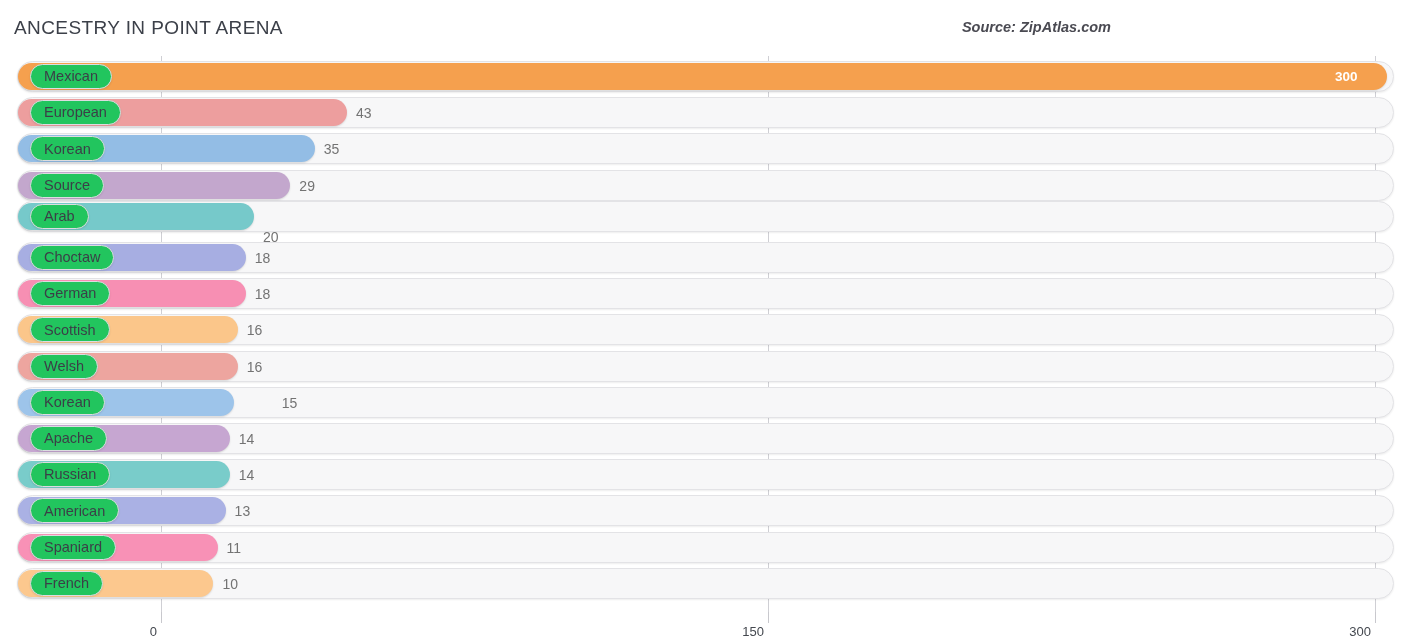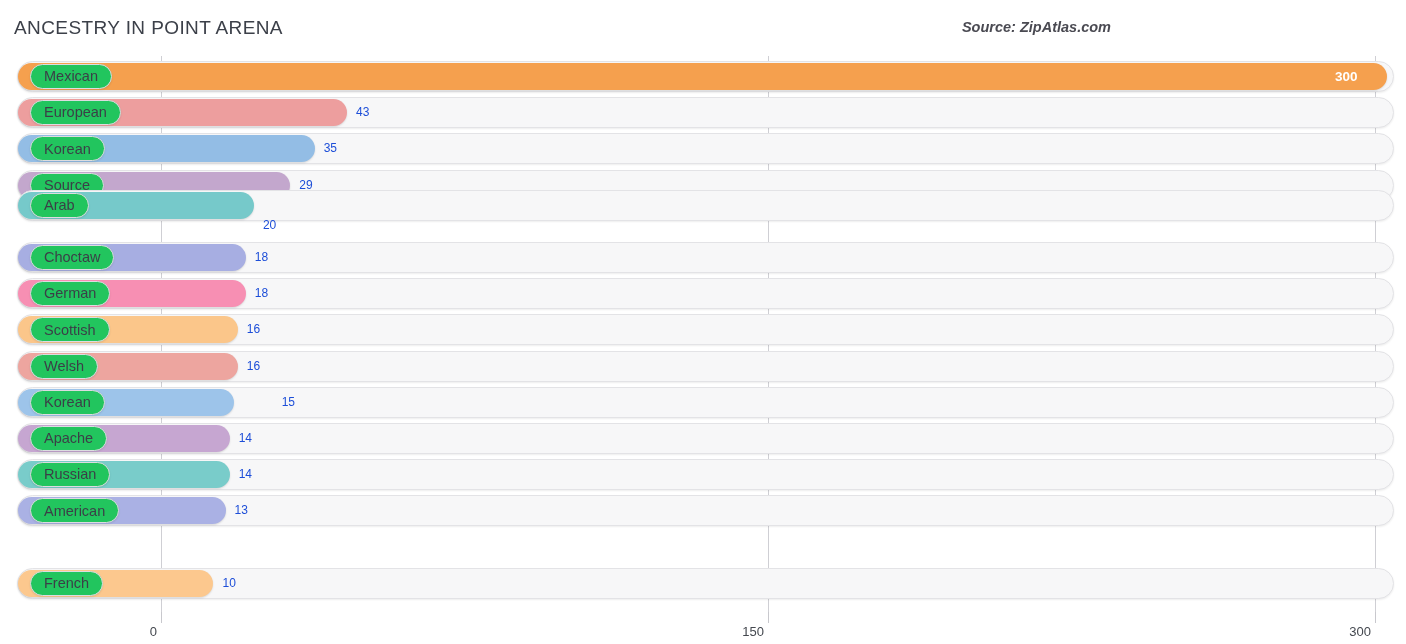--- a/index.html
+++ b/index.html
@@ -124,22 +124,22 @@
     font-size: 14.5px;
     color: #3b3f47;
     white-space: nowrap;
     line-height: 1;
   }
 
   
   .value-out {
     position: absolute;
     top: 8px;
-    font-size: 12px;
-    color: #1d4ed8;
+    font-size: 14px;
+    color: #737373;
     white-space: nowrap;
   }
   
   .value-in {
     position: absolute;
     top: 8px;
     font-size: 13.5px;
     font-weight: bold;
     color: #ffffff;
     white-space: nowrap;
@@ -209,21 +209,21 @@
         <div class="value-out" style="left: 323.633px;">35</div>
       </div>
       <div class="row" style="top: 113.6px;">
         <div class="track"></div>
         <div class="bar" style="width: 272.353px; background: rgb(195, 167, 205);"></div>
         <div class="label-pill">
           <span>Source</span>
         </div>
         <div class="value-out" style="left: 299.353px;">29</div>
       </div>
-      <div class="row" style="top: 134px;">
+      <div class="row" style="top: 145px;">
         <div class="track"></div>
         <div class="bar" style="width: 235.933px; background: rgb(118, 201, 202);"></div>
         <div class="label-pill">
           <span>Arab</span>
         </div>
         <div class="value-out" style="left: 262.933px; margin-top: 20px;">20</div>
       </div>
       <div class="row" style="top: 186px;">
         <div class="track"></div>
         <div class="bar" style="width: 227.84px; background: rgb(167, 174, 226);"></div>
@@ -280,20 +280,28 @@
         </div>
         <div class="value-out" style="left: 238.653px;">14</div>
       </div>
       <div class="row" style="top: 439.4px;">
         <div class="track"></div>
         <div class="bar" style="width: 207.607px; background: rgb(170, 177, 228);"></div>
         <div class="label-pill">
           <span>American</span>
         </div>
         <div class="value-out" style="left: 234.607px;">13</div>
+      </div>
+      <div class="row" style="top: 475.6px;">
+        <div class="track"></div>
+        <div class="bar" style="width: 199.513px; background: rgb(248, 145, 182);"></div>
+        <div class="label-pill">
+          <span>Spaniard</span>
+        </div>
+        <div class="value-out" style="left: 226.513px;">11</div>
       </div>
       <div class="row" style="top: 511.8px;">
         <div class="track"></div>
         <div class="bar" style="width: 195.467px; background: rgb(252, 200, 142);"></div>
         <div class="label-pill">
           <span>French</span>
         </div>
         <div class="value-out" style="left: 222.467px;">10</div>
       </div>
     </div>

